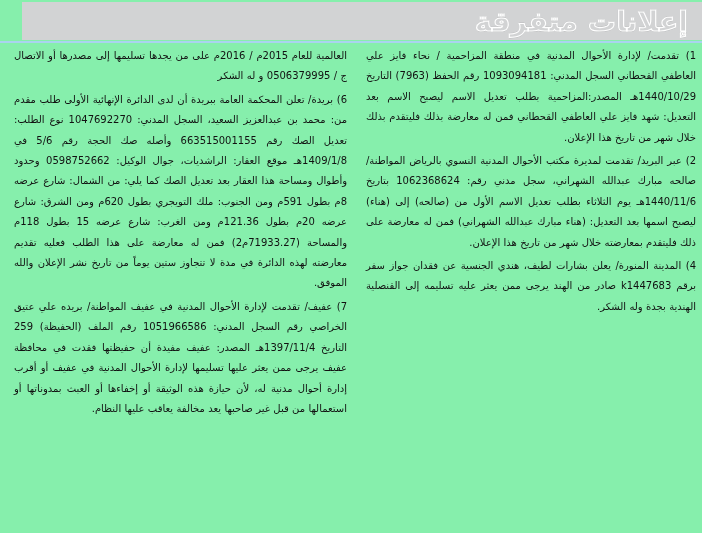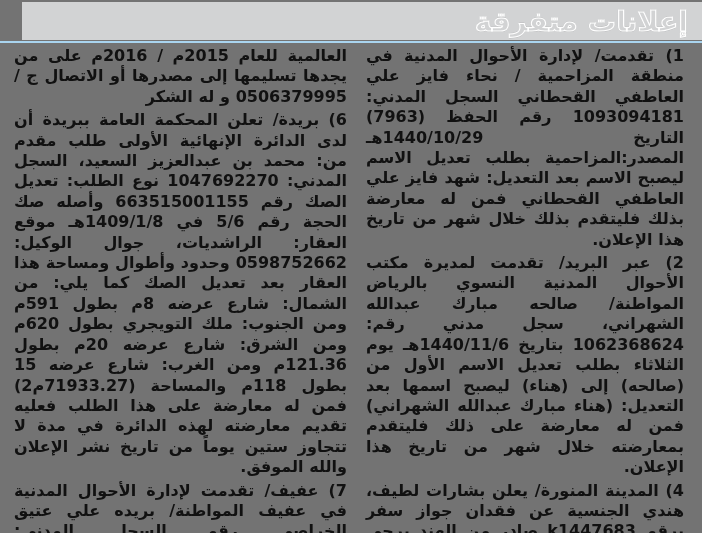--- a/index.html
+++ b/index.html
@@ -13,21 +13,21 @@
     height: 533px;
     overflow: hidden;
     font-family: "DejaVu Sans", "Liberation Sans", sans-serif;
     color: #111111;
   }
 
   .page {
     position: relative;
     width: 702px;
     height: 533px;
-    background: #737373;
+    background: #86efac;
     box-sizing: border-box;
   }
 
   
   .masthead {
     position: absolute;
     top: 2px;
     right: 0px;
     left: 22px;
     height: 38px;
@@ -78,27 +78,27 @@
   }
   
   .col {
     width: 347px;
     box-sizing: border-box;
     direction: rtl;
     text-align: justify;
     text-align-last: right;
     overflow: hidden;
   }
-  .col-right { padding-right: 18px; padding-left: 11px; }
+  .col-right { padding-right: 6px; padding-left: 11px; }
   .col-left  { padding-right: 8px; padding-left: 6px; }
 
   .ad {
-    font-size: 16px;
+    font-size: 10px;
     line-height: 20.4px;
-    font-weight: 700;
+    font-weight: 400;
     margin: 0 0 3px 0;
     text-align: justify;
     text-align-last: right;
     word-spacing: 0.2px;
   }
   .ad:last-child { margin-bottom: 0; }
 </style>
 </head>
 <body>
 

